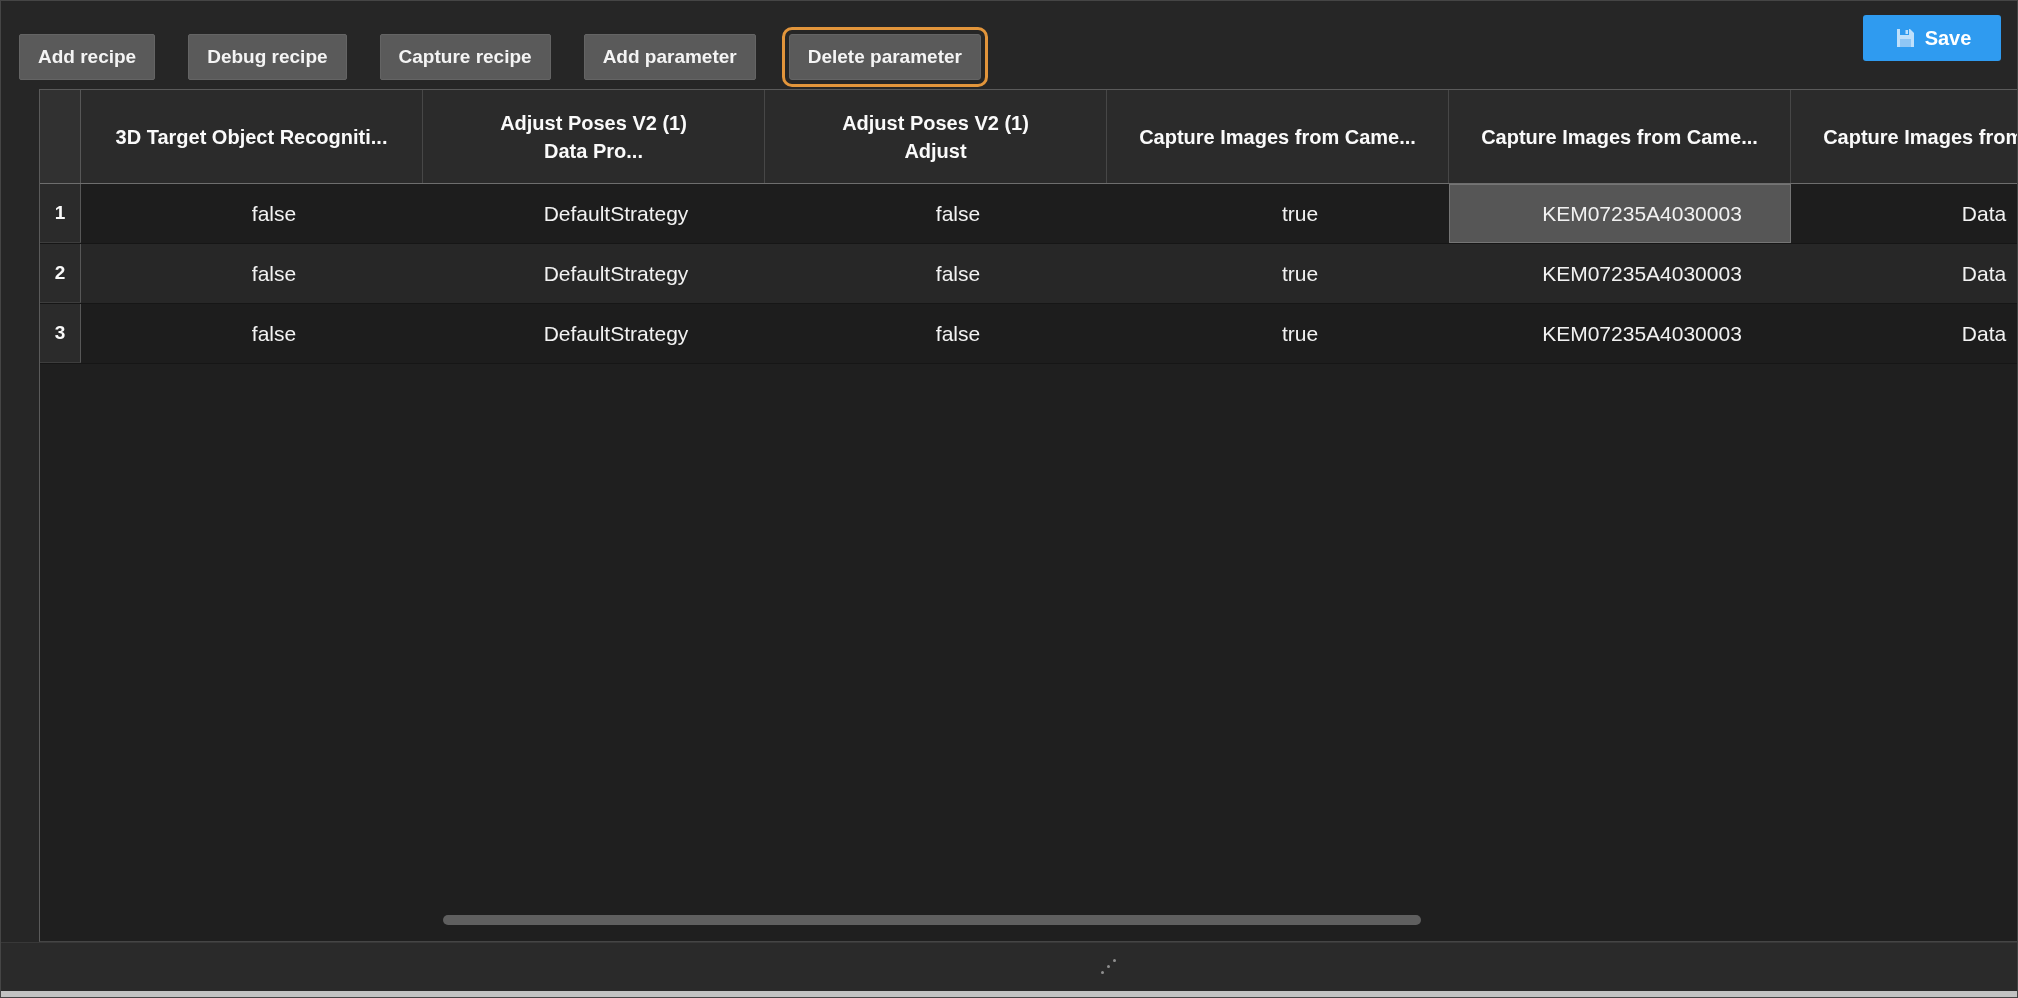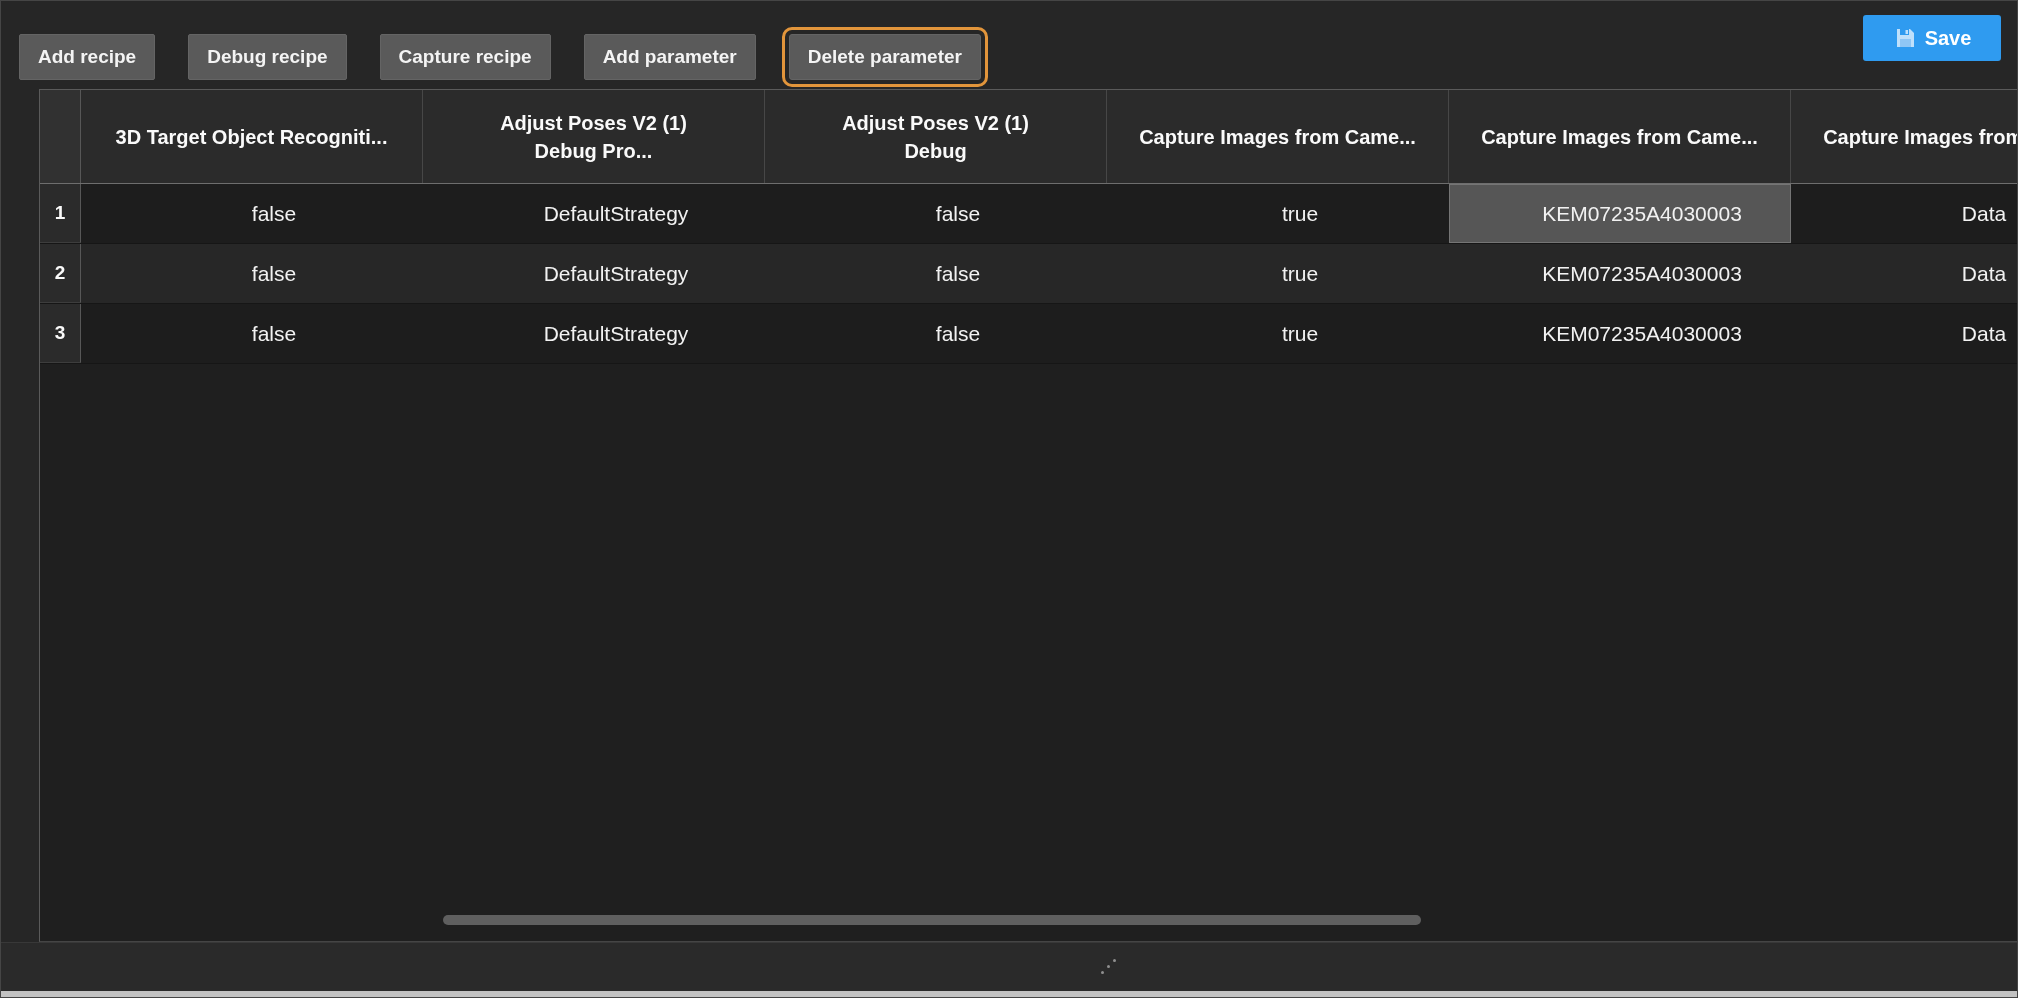--- a/index.html
+++ b/index.html
@@ -207,25 +207,25 @@
 <div class="table-wrap">
 
   <div class="thead">
     <div class="corner"></div>
     <div class="hcell">
       <span class="hline">3D Target Object Recogniti...</span>
 
     </div>
     <div class="hcell">
       <span class="hline">Adjust Poses V2 (1)</span>
-      <span class="hline">Debug Pro...</span>
+      <span class="hline">Data Pro...</span>
     </div>
     <div class="hcell">
       <span class="hline">Adjust Poses V2 (1)</span>
-      <span class="hline">Debug</span>
+      <span class="hline">Adjust</span>
     </div>
     <div class="hcell">
       <span class="hline">Capture Images from Came...</span>
 
     </div>
     <div class="hcell">
       <span class="hline">Capture Images from Came...</span>
 
     </div>
     <div class="hcell">

